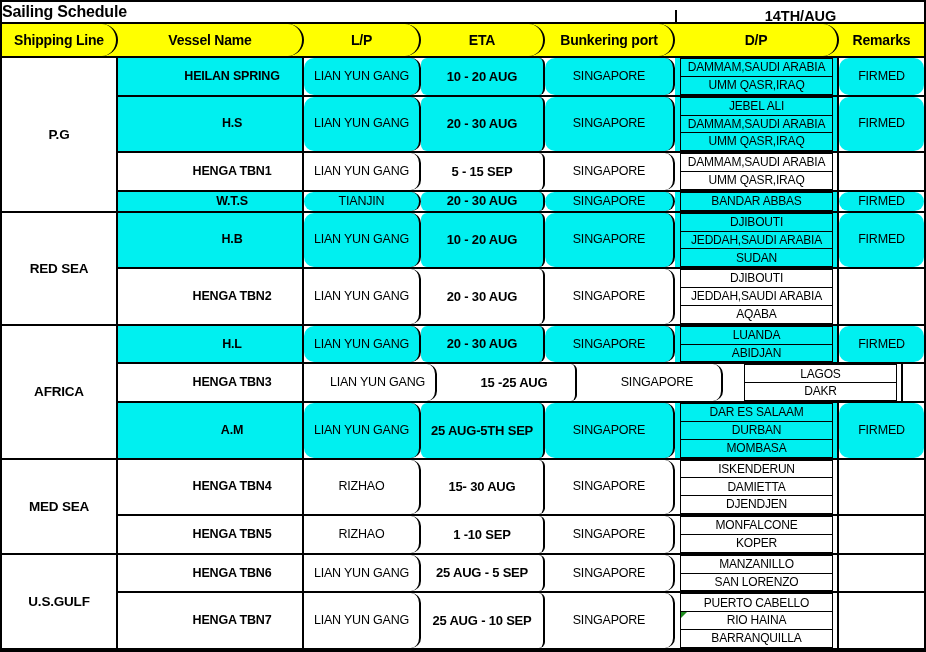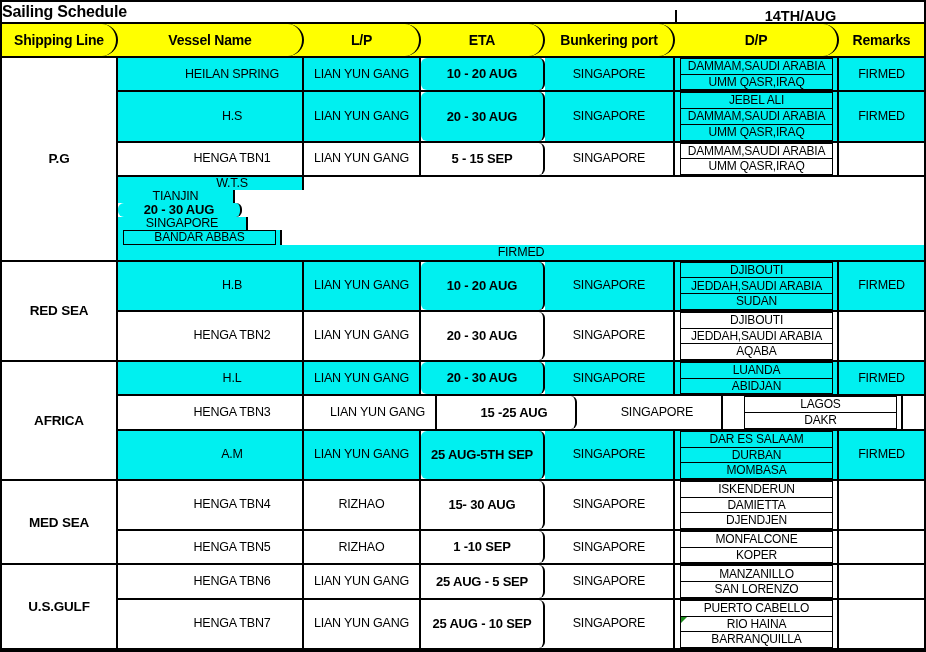--- a/index.html
+++ b/index.html
@@ -32,22 +32,22 @@
   .tbody { flex:1; display:flex; flex-direction:column; }
   .group { display:flex; border-bottom:2px solid var(--grid,#000); min-height:0; }
   .group:last-child { border-bottom:none; }
   .line-cell { width:116px; flex:none; border-right:2px solid var(--grid,#000); display:flex; align-items:center; justify-content:center; font-weight:bold; font-size:13.5px; background:#fff; letter-spacing:-0.2px; }
   .group-rows { flex:1; display:flex; flex-direction:column; min-width:0; }
   .vrow { display:flex; border-bottom:2px solid var(--grid,#000); min-height:0; }
   .vrow:last-child { border-bottom:none; }
   .cell { border-right:2px solid var(--grid,#000); display:flex; align-items:center; justify-content:center; line-height:1.05; overflow:hidden; background:#fff; }
   .vrow .c6 { border-right:none; }
   .vrow.hl .cell { background:var(--hl-bg,#00F0F0); }
-  .vessel-cell { font-weight:normal; font-size:12.5px; letter-spacing:-0.2px;padding-left:44px; }
-  .lp-cell, .port-cell, .remarks-cell { font-size:12.5px; letter-spacing:-0.2px; }
+  .vessel-cell { font-weight:bold; font-size:12.5px; letter-spacing:-0.2px;padding-left:44px; }
+  .lp-cell, .port-cell, .remarks-cell { font-size:12.5px; letter-spacing:-0.2px;border-radius:10px; }
   .eta-cell { font-weight:bold; font-size:13px; letter-spacing:-0.2px;border-radius:6px; }
   .dp-cell { flex-direction:column; align-items:stretch; justify-content:stretch; padding:0 4px 0 5px; }
   .dp-entry { flex:1; border:1px solid var(--grid,#000); margin-top:-1px; display:flex; align-items:center; justify-content:center; font-size:12px; letter-spacing:-0.2px; position:relative; min-height:0; }
   .dp-entry:first-child { margin-top:0; }
   .dp-entry.flagged::before {
     content:""; position:absolute; left:0; top:0;
     border-top:6px solid var(--flag,#1E8C1E);
     border-right:6px solid transparent;
   }
 </style>
@@ -99,21 +99,21 @@
             <div class="cell vessel-cell c1">HENGA TBN1</div>
             <div class="cell lp-cell c2">LIAN YUN GANG</div>
             <div class="cell eta-cell c3">5 - 15 SEP</div>
             <div class="cell port-cell c4">SINGAPORE</div>
             <div class="cell dp-cell c5">
               <div class="dp-entry">DAMMAM,SAUDI ARABIA</div>
               <div class="dp-entry">UMM QASR,IRAQ</div>
             </div>
             <div class="cell remarks-cell c6"></div>
           </div>
-          <div class="vrow hl" style="flex-grow: 1; flex-direction: column;">
+          <div class="vrow hl" style="flex-grow: 1;">
             <div class="cell vessel-cell c1">W.T.S</div>
             <div class="cell lp-cell c2">TIANJIN</div>
             <div class="cell eta-cell c3">20 - 30 AUG</div>
             <div class="cell port-cell c4">SINGAPORE</div>
             <div class="cell dp-cell c5">
               <div class="dp-entry">BANDAR ABBAS</div>
             </div>
             <div class="cell remarks-cell c6">FIRMED</div>
           </div>
         </div>

